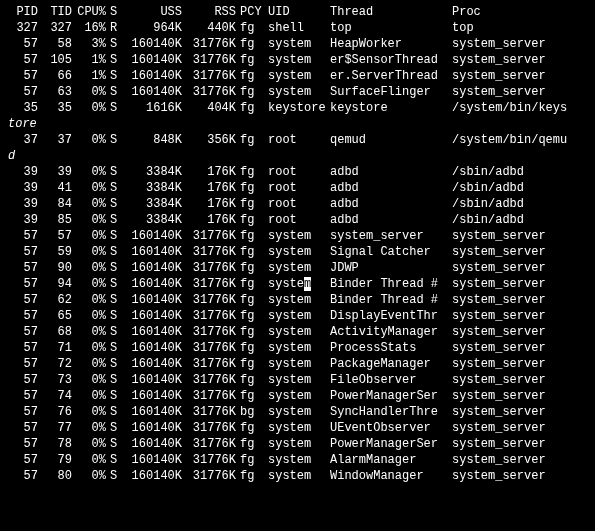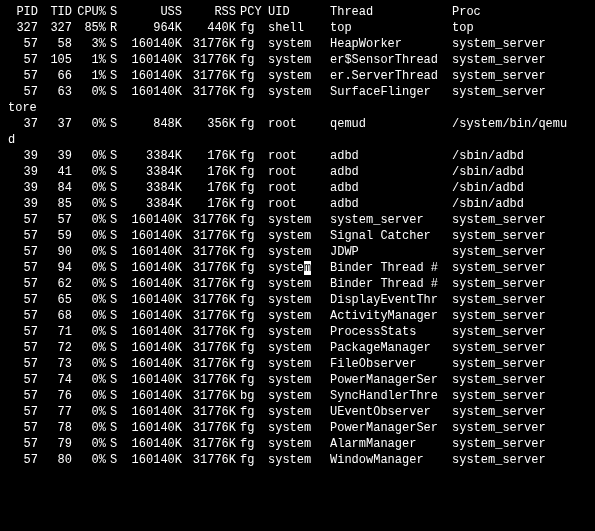--- a/index.html
+++ b/index.html
@@ -31,21 +31,21 @@
   .c-pid   { width: 34px; }
   .c-tid   { width: 34px; }
   .c-cpu   { width: 34px; }
   .c-s     { width: 14px; }
   .c-uss   { width: 62px; }
   .c-rss   { width: 54px; }
   .c-pcy   { width: 28px; }
   .c-uid   { width: 62px; }
   .c-thr   { width: 122px; }
   .c-proc  { width: auto; }
-  .wrapline { color:#fff; }
+  .wrapline { color:#fff;font-style:italic; }
   .cursor { background:#fff; color:#000; }
 </style>
 </head>
 <body>
 <div class="wrap">
 
 <table>
   <colgroup>
     <col class="c-pid">
         <col class="c-tid">
@@ -69,21 +69,21 @@
       <th>PCY</th>
       <th>UID</th>
       <th>Thread</th>
       <th>Proc</th>
     </tr>
   </thead>
   <tbody id="tbody">
         <tr>
           <td class="r">327</td>
           <td class="r">327</td>
-          <td class="r">85%</td>
+          <td class="r">16%</td>
           <td>R</td>
           <td class="r">964K</td>
           <td class="r">440K</td>
           <td>fg</td>
           <td>shell</td>
           <td>top</td>
           <td>top</td>
         </tr>
         <tr>
           <td class="r">57</td>
@@ -125,20 +125,32 @@
           <td class="r">57</td>
           <td class="r">63</td>
           <td class="r">0%</td>
           <td>S</td>
           <td class="r">160140K</td>
           <td class="r">31776K</td>
           <td>fg</td>
           <td>system</td>
           <td>SurfaceFlinger</td>
           <td>system_server</td>
+        </tr>
+        <tr>
+          <td class="r">35</td>
+          <td class="r">35</td>
+          <td class="r">0%</td>
+          <td>S</td>
+          <td class="r">1616K</td>
+          <td class="r">404K</td>
+          <td>fg</td>
+          <td>keystore</td>
+          <td>keystore</td>
+          <td>/system/bin/keys</td>
         </tr>
         <tr>
           <td colspan="10" class="wrapline">tore</td>
         </tr>
         <tr>
           <td class="r">37</td>
           <td class="r">37</td>
           <td class="r">0%</td>
           <td>S</td>
           <td class="r">848K</td>

